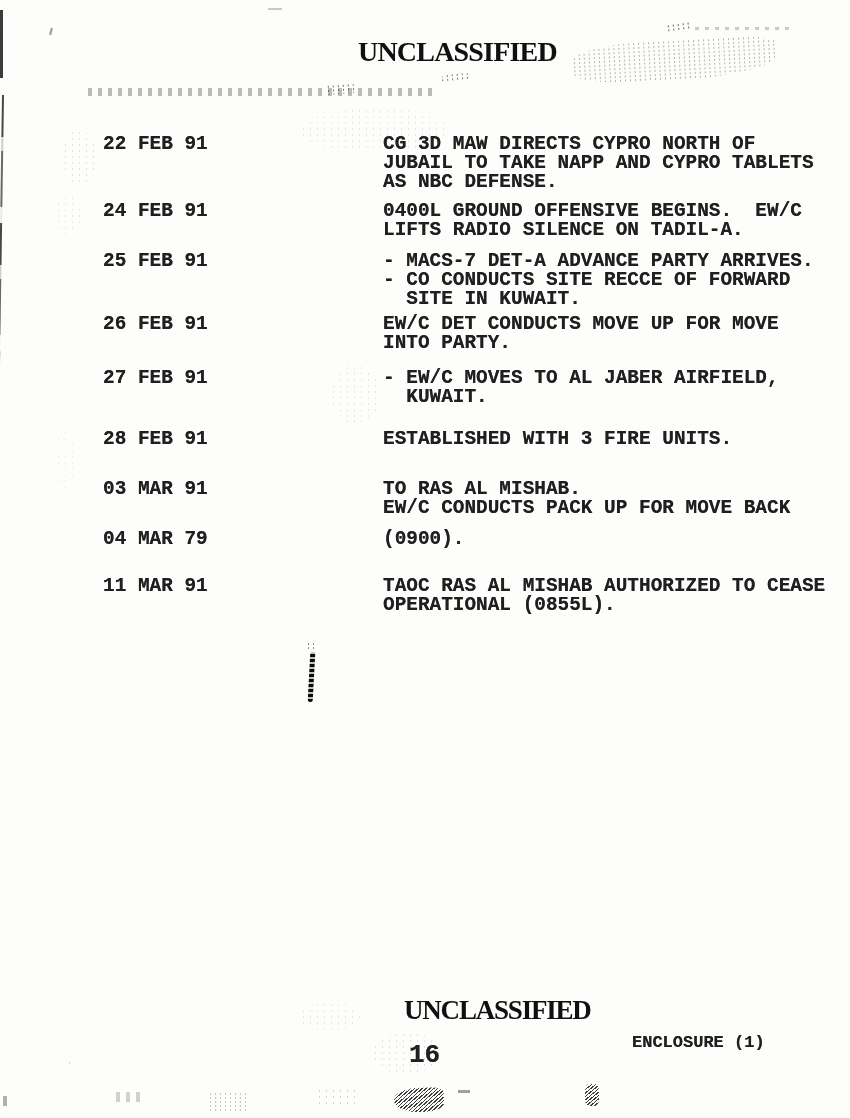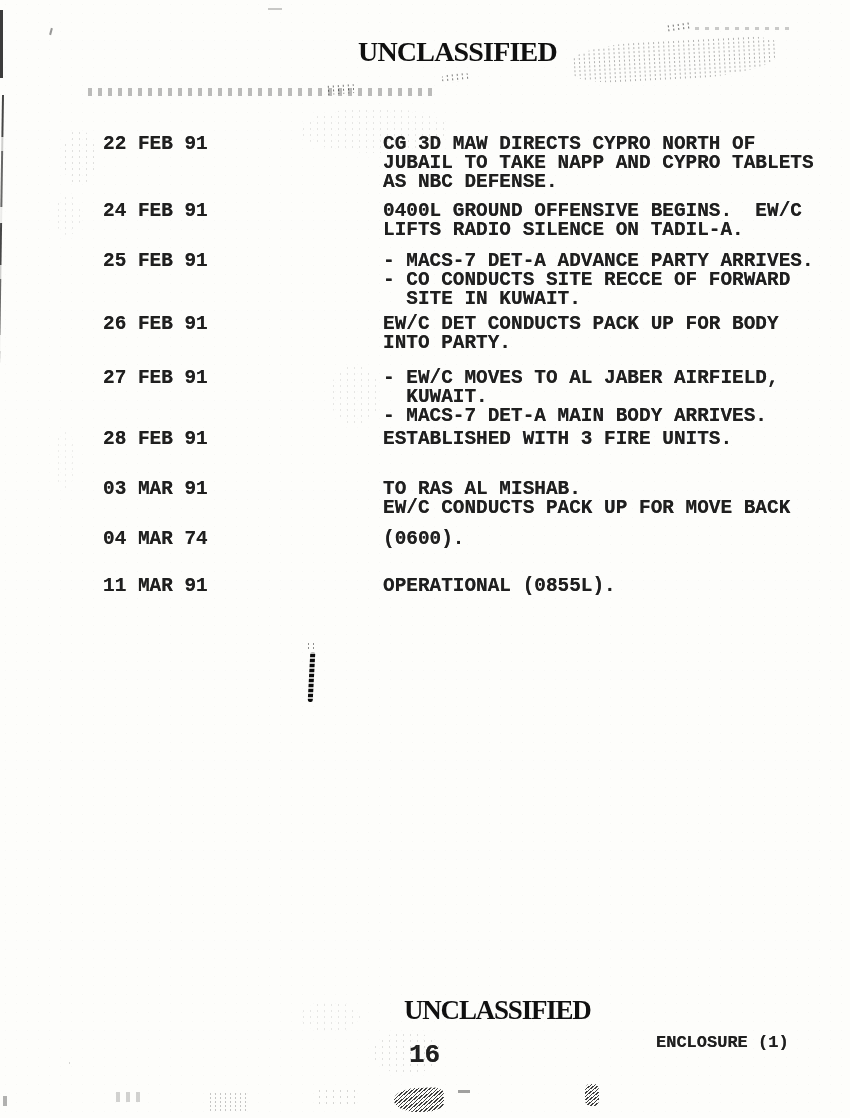--- a/index.html
+++ b/index.html
@@ -13,21 +13,21 @@
   .clsf{position:absolute;font-family:"Liberation Serif","DejaVu Serif",serif;font-weight:bold;color:#101010;line-height:1;white-space:pre;}
   .clsf.top{left:358px;top:38px;font-size:28px;letter-spacing:-.8px;}
   .clsf.bottom{left:404px;top:997px;font-size:27px;letter-spacing:-1.2px;}
 
   .mono{font-weight:700;color:#1f1f1f;text-shadow:0 0 .4px rgba(0,0,0,.65);}
   .entry{position:absolute;left:0;width:850px;}
   .entry .date{position:absolute;left:103px;top:0;font-size:19.4px;line-height:19px;white-space:pre;}
   .entry .lines{position:absolute;left:383px;top:0;}
   .ln{font-size:19.4px;line-height:19px;white-space:pre;}
 
-  .enclosure{position:absolute;left:632px;top:1034px;font-size:17px;line-height:17px;white-space:pre;margin-left:24px;}
+  .enclosure{position:absolute;left:632px;top:1034px;font-size:17px;line-height:17px;white-space:pre;}
   .pageno{position:absolute;left:409px;top:1046px;font-size:26px;line-height:19px;}
 
   
   .art{position:absolute;pointer-events:none;}
   .dots{background-image:radial-gradient(circle, rgba(35,35,35,.85) .7px, transparent .8px);background-size:5px 4px;}
   .dots-lt{background-image:radial-gradient(circle, rgba(90,90,90,.7) .6px, transparent .7px);background-size:7px 6px;}
   .hatch{background-image:repeating-linear-gradient(-40deg, rgba(15,15,15,.95) 0 1px, transparent 1px 2.6px);}
   .hdash{background-image:repeating-linear-gradient(90deg, rgba(70,70,70,.8) 0 4px, transparent 4px 10px);}
   .edge-top{left:0;top:10px;width:3px;height:68px;background:#1a1a1a;opacity:.85;}
   .left-line{left:2px;top:95px;width:2px;height:965px;transform:rotate(.85deg);transform-origin:top left;
@@ -66,59 +66,59 @@
     <div class="lines">
       <div class="ln">- MACS-7 DET-A ADVANCE PARTY ARRIVES.</div>
       <div class="ln">- CO CONDUCTS SITE RECCE OF FORWARD</div>
       <div class="ln">  SITE IN KUWAIT.</div>
     </div>
   </div>
 
   <div class="entry mono" style="top:315px">
     <div class="date">26 FEB 91</div>
     <div class="lines">
-      <div class="ln">EW/C DET CONDUCTS PACK UP FOR BODY</div>
+      <div class="ln">EW/C DET CONDUCTS MOVE UP FOR MOVE</div>
       <div class="ln">INTO PARTY.</div>
     </div>
   </div>
 
   <div class="entry mono" style="top:369px">
     <div class="date">27 FEB 91</div>
     <div class="lines">
       <div class="ln">- EW/C MOVES TO AL JABER AIRFIELD,</div>
       <div class="ln">  KUWAIT.</div>
-      <div class="ln">- MACS-7 DET-A MAIN BODY ARRIVES.</div>
     </div>
   </div>
 
   <div class="entry mono" style="top:430px">
     <div class="date">28 FEB 91</div>
     <div class="lines">
       <div class="ln">ESTABLISHED WITH 3 FIRE UNITS.</div>
     </div>
   </div>
 
   <div class="entry mono" style="top:480px">
     <div class="date">03 MAR 91</div>
     <div class="lines">
       <div class="ln">TO RAS AL MISHAB.</div>
       <div class="ln">EW/C CONDUCTS PACK UP FOR MOVE BACK</div>
     </div>
   </div>
 
   <div class="entry mono" style="top:530px">
-    <div class="date">04 MAR 74</div>
+    <div class="date">04 MAR 79</div>
     <div class="lines">
-      <div class="ln">(0600).</div>
+      <div class="ln">(0900).</div>
     </div>
   </div>
 
   <div class="entry mono" style="top:577px">
     <div class="date">11 MAR 91</div>
     <div class="lines">
+      <div class="ln">TAOC RAS AL MISHAB AUTHORIZED TO CEASE</div>
       <div class="ln">OPERATIONAL (0855L).</div>
     </div>
   </div>
 
   <div class="clsf bottom">UNCLASSIFIED</div>
   <div class="enclosure mono">ENCLOSURE (1)</div>
   <div class="pageno mono">16</div>
 
   <div class="art edge-top"></div>
   <div class="art left-line"></div>

